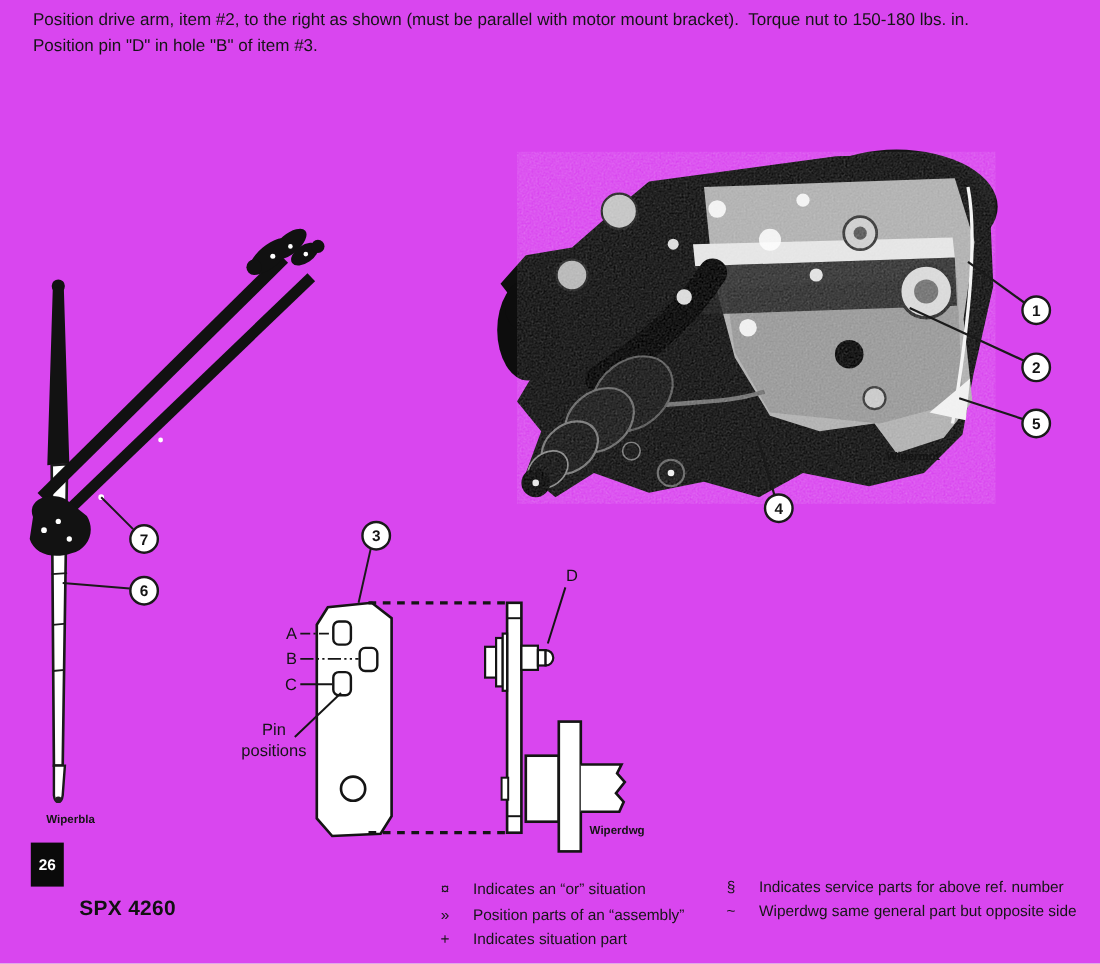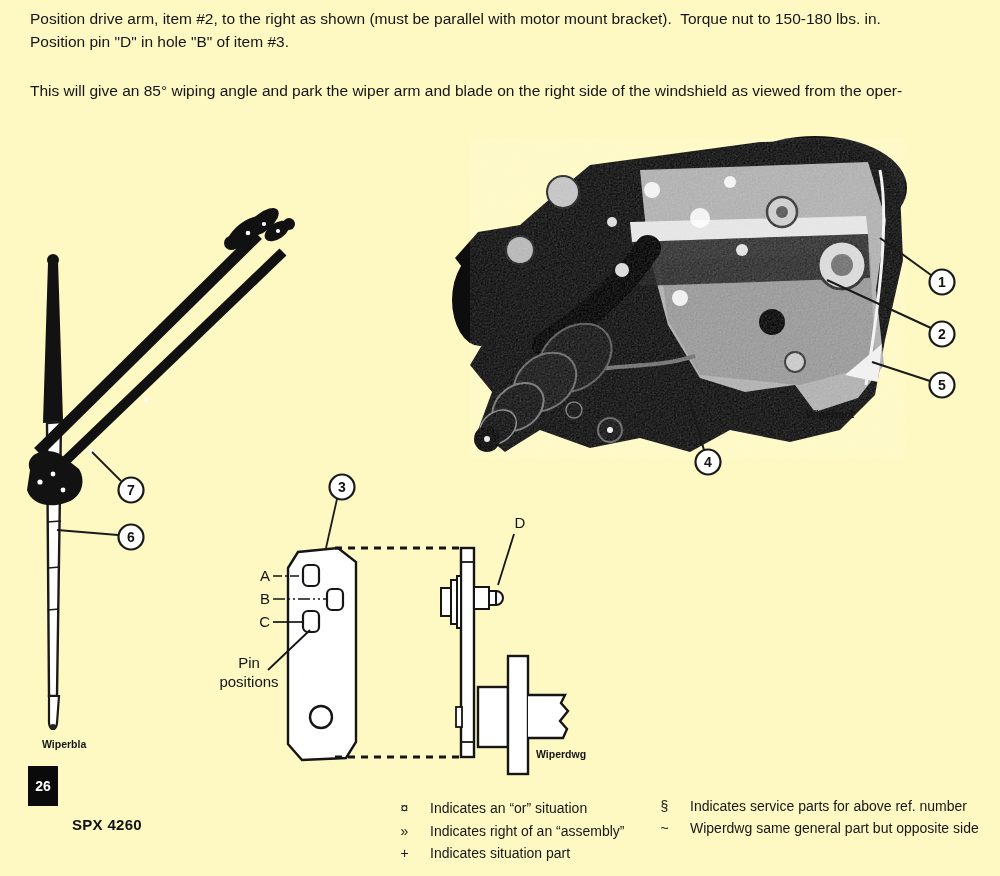--- a/index.html
+++ b/index.html
@@ -1,54 +1,53 @@
 <!DOCTYPE html>
 <html><head>
 <meta charset="utf-8">
 <style>
   html,body{margin:0;padding:0;background:#e8e8e8;}
   .page{
-    position:relative;width:1000px;height:876px;background:#fef9c3;
+    position:relative;width:1000px;height:876px;background:#d946ef;
     font-family:"Liberation Sans",sans-serif;color:#111;overflow:hidden;
   }
   .para{position:absolute;left:30px;width:950px;}
   .para .line{white-space:pre-wrap;font-size:15.5px;line-height:22.5px;color:#151515;}
   #para1{top:8px;}
   #para2{top:80px;}
   svg text{font-family:"Liberation Sans",sans-serif;fill:#141414;}
   .callout-num{font-size:14px;font-weight:bold;}
   .figlabel{font-size:10.5px;font-weight:bold;}
   .holelabel{font-size:15px;}
   .caption{font-size:15px;}
   
   .page-num-box{
     position:absolute;left:28px;top:766px;width:30px;height:40px;background:#0a0a0a;
     display:flex;align-items:center;justify-content:center;
   }
   .page-num-box span{color:#fff;font-size:14px;font-weight:bold;}
-  .doc-code{position:absolute;left:72px;top:816px;font-size:15px;font-weight:bold;letter-spacing:.3px;}
+  .doc-code{position:absolute;left:72px;top:816px;font-size:19px;font-weight:bold;letter-spacing:.3px;}
   .legend{position:absolute;font-size:14px;color:#161616;}
   .legend-1{left:397px;top:797px;}
   .legend-2{left:657px;top:795px;}
   .legend-row{display:flex;line-height:22.4px;}
   .legend-1 .legend-row{line-height:22.6px;}
   .sym{display:inline-block;width:15px;text-align:center;flex:0 0 15px;}
   .ltext{margin-left:18px;white-space:pre;}
 </style>
 </head>
 <body>
 
 <div class="page">
 
   <div class="para" id="para1">
     <div class="line">Position drive arm, item #2, to the right as shown (must be parallel with motor mount bracket).  Torque nut to 150-180 lbs. in.</div>
     <div class="line">Position pin "D" in hole "B" of item #3.</div>
   </div>
   <div class="para" id="para2">
-    <div class="line">This will give an 85° wiping angle and park the wiper arm and blade on the right side of the windshield as viewed from the oper-</div>
   </div>
 
   <svg width="1000" height="660" viewBox="0 0 1000 660" style="position:absolute;left:0;top:130px;">
 
     <defs>
       <filter id="grainWhite" x="-5%" y="-5%" width="110%" height="110%">
         <feTurbulence type="fractalNoise" baseFrequency="0.55" numOctaves="2" result="n"></feTurbulence>
         <feColorMatrix in="n" type="matrix" values="0 0 0 0 1  0 0 0 0 1  0 0 0 0 1  0.9 0.9 0.9 0 -0.9"></feColorMatrix>
         <feComposite operator="in" in2="SourceGraphic"></feComposite>
       </filter>
@@ -252,21 +251,21 @@
   </div>
   <div class="doc-code">SPX 4260</div>
 
   <div class="legend legend-1">
     <div class="legend-row">
       <span class="sym">¤</span>
       <span class="ltext">Indicates an “or” situation</span>
     </div>
     <div class="legend-row">
       <span class="sym">»</span>
-      <span class="ltext">Indicates right of an “assembly”</span>
+      <span class="ltext">Position parts of an “assembly”</span>
     </div>
     <div class="legend-row">
       <span class="sym">+</span>
       <span class="ltext">Indicates situation part</span>
     </div>
   </div>
 
   <div class="legend legend-2">
     <div class="legend-row">
       <span class="sym">§</span>

